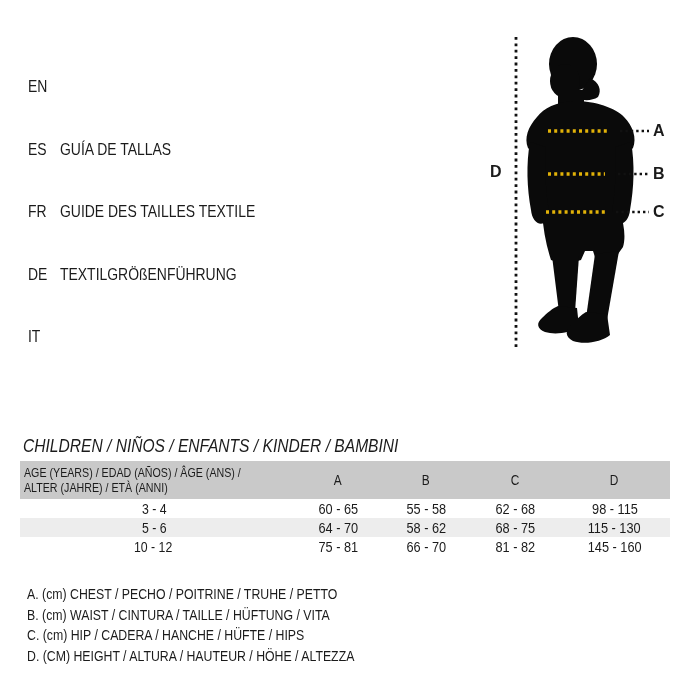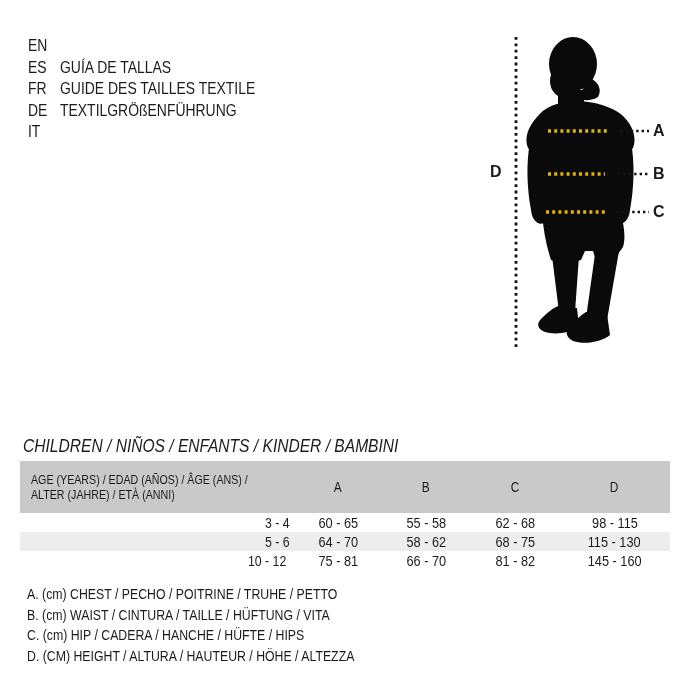--- a/index.html
+++ b/index.html
@@ -7,21 +7,21 @@
     position:relative; width:700px; height:700px; background:#ffffff;
     font-family:"Liberation Sans", sans-serif; color:#1b1b1b; overflow:hidden;
     -webkit-font-smoothing:antialiased;
   }
   
   .cx  { display:inline-block; transform:scaleX(.82); transform-origin:0 50%; white-space:nowrap; }
   .cxc { display:inline-block; transform:scaleX(.85); transform-origin:50% 50%; white-space:nowrap; }
 
   
   .langs { position:absolute; left:28px; top:35px; font-size:17px; }
-  .lang-row { display:flex; height:21.5px; line-height:21.5px; align-items:center; }
+  .lang-row { display:flex; height:21.5px; line-height:21.5px; align-items:center;margin-top:41px; }
   .lang-code { width:32px; flex:none; }
 
   
   .costumes { position:absolute; left:28px; top:155px; margin:0; font-size:17px; font-weight:700; line-height:20px; }
 
   
   .figure { position:absolute; left:460px; top:20px; width:240px; height:340px; }
   .figure svg { position:absolute; left:0; top:0; }
   .mlabel { position:absolute; width:24px; font-size:16px; font-weight:700; line-height:16px; }
   .mlabel.a { left:193px; top:103px; }
@@ -31,27 +31,27 @@
 
   
   .children-title { position:absolute; left:23px; top:437px; font-size:19px; line-height:18px;font-style:italic; }
 
   
   table.size-table {
     position:absolute; left:20px; top:461px; width:650px;
     border-collapse:collapse; table-layout:fixed; font-size:15px;
   }
   table.size-table thead tr { background:#c9c9c9; height:35px; }
-  table.size-table th { font-weight:400; padding:11px; vertical-align:middle;margin-left:25px; }
+  table.size-table th { font-weight:400; padding:4px; vertical-align:middle;margin-left:25px; }
   th.age-th { text-align:left; padding-left:4px; font-size:13px; line-height:15px; }
   th.col-th { text-align:center; font-size:14px; }
   table.size-table tbody tr { height:19px; }
   table.size-table tbody tr:nth-child(even) { background:#ededed; }
   table.size-table td { padding:0; line-height:19px; }
-  td.age-td { text-align:right; padding-left:4px; }
+  td.age-td { text-align:center; padding-left:4px; }
   td.val-td { text-align:center; }
   th.last, td.last { padding-right:23px; }
 
   
   .legend { position:absolute; left:27px; top:584px; font-size:15px; }
   .legend-line { height:20.5px; line-height:20.5px; }
 </style>
 </head>
 <body>
 

